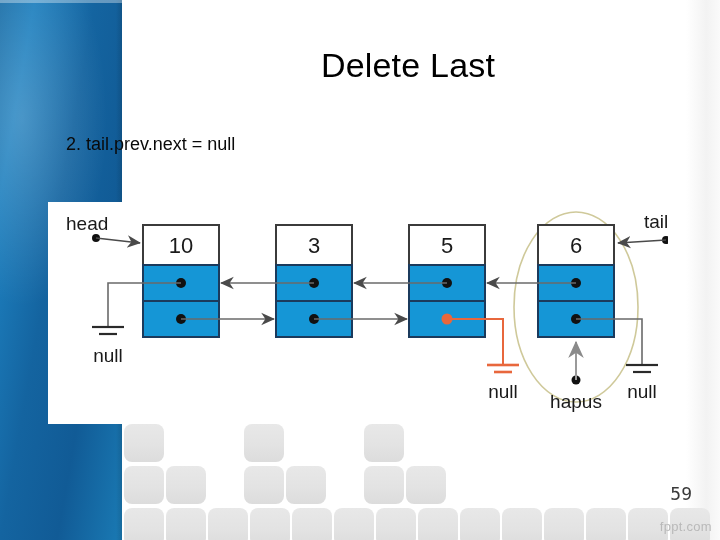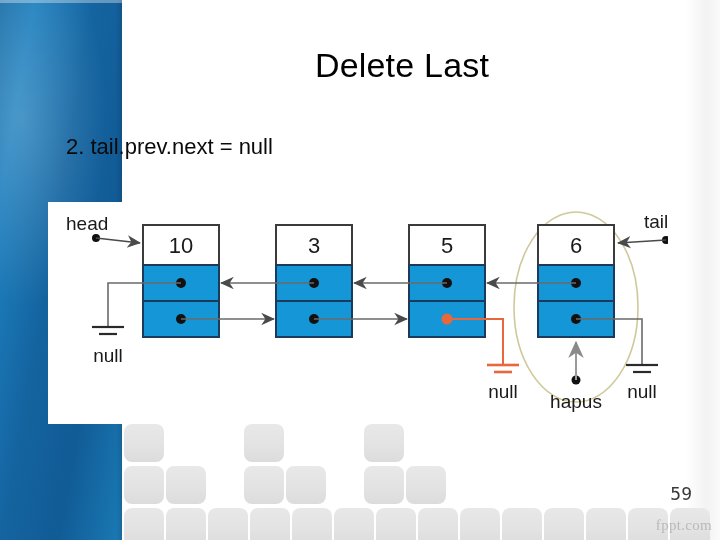--- a/index.html
+++ b/index.html
@@ -29,24 +29,25 @@
     position:absolute;right:0;top:0;width:34px;height:540px;
     background:linear-gradient(90deg,rgba(255,255,255,0) 0%,rgba(232,232,232,.55) 60%,rgba(250,250,250,.9) 100%);
     pointer-events:none;
   }
 
   
   .slide-title{
     position:absolute;left:122px;top:46px;width:560px;
     text-align:center;font-size:34px;color:#000;letter-spacing:.2px;
     white-space:nowrap;
+    padding-left:6px;
   }
   .bullet-line{
     position:absolute;left:66px;top:134px;
-    font-size:22px;color:#0a0a0a;white-space:nowrap;z-index:4;
+    font-size:18px;color:#0a0a0a;white-space:nowrap;z-index:4;
   }
 
   
   .diagram-card{
     position:absolute;left:48px;top:202px;width:620px;height:222px;
     background:#ffffff;z-index:3;
   }
   .diagram-svg{position:absolute;left:0;top:0;width:620px;height:222px;display:block;}
 
   
@@ -55,23 +56,22 @@
     position:absolute;width:40px;height:38px;border-radius:8px;
     background:linear-gradient(180deg,#e8e8e8 0%,#e3e3e3 55%,#dcdcdc 100%);
   }
 
   
   .page-num{
     position:absolute;right:28px;bottom:36px;font-size:18px;color:#3a3a3a;z-index:6;
     font-family:"DejaVu Sans Mono","Liberation Mono",monospace;
   }
   .watermark{
-    position:absolute;right:8px;bottom:6px;font-size:15px;color:#b9b9b9;z-index:6;
+    position:absolute;right:8px;bottom:6px;font-size:13px;color:#b9b9b9;z-index:6;
     letter-spacing:.3px;
-    font-family:Liberation Serif, serif;
   }
 </style>
 </head>
 <body>
 
 <div id="slide">
 
   <div class="blue-band"></div>
   <div class="band-top-notch"></div>
 

